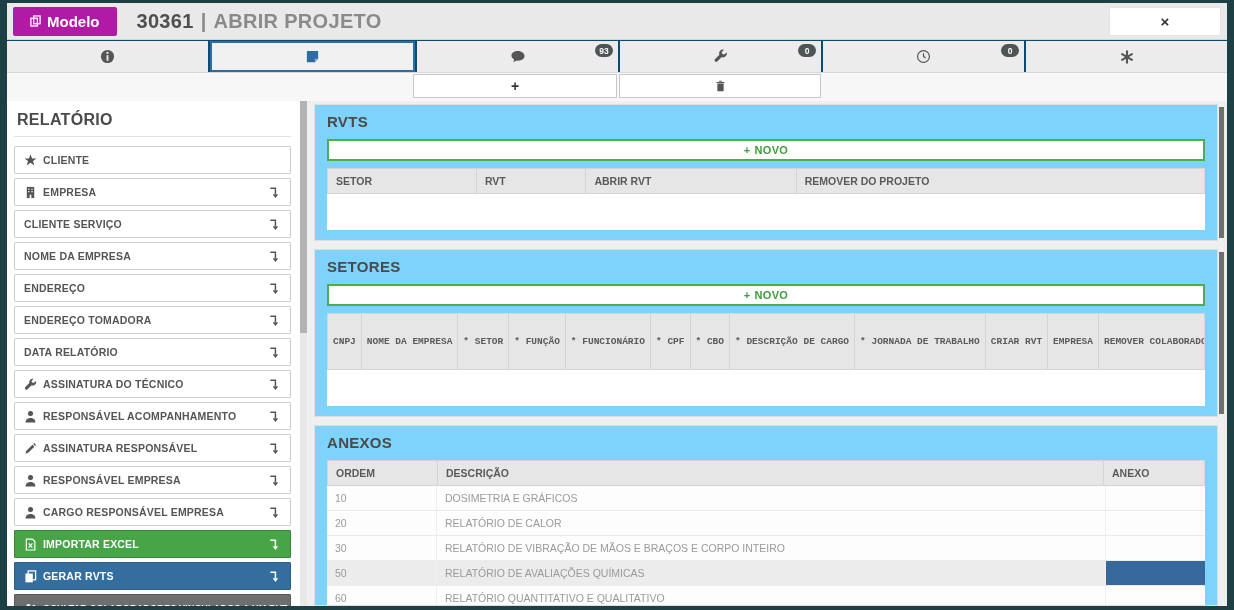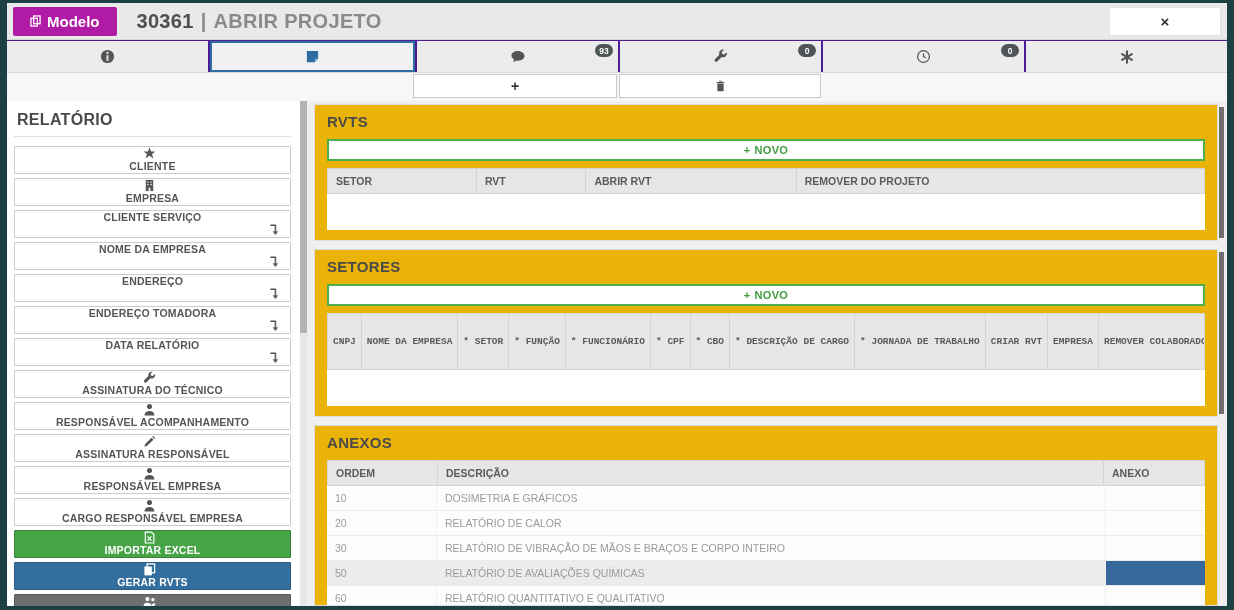--- a/index.html
+++ b/index.html
@@ -8,50 +8,50 @@
   .window { position:absolute; top:3px; left:7px; right:7px; bottom:4px; background:#efefef; display:flex; flex-direction:column; overflow:hidden; }
 
   
   .titlebar { height:37px; flex:0 0 auto; background:#e9e9e9; border-bottom:1px solid #d5d5d5; display:flex; align-items:center; padding:0 6px; }
   .btn-modelo { height:29px; padding:0 17px; background:#b11aa5; color:#fff; border:none; border-radius:2px; font-weight:bold; font-size:15px; display:flex; align-items:center; gap:6px; cursor:pointer; margin-right:20px; font-family:inherit; }
   .title { font-size:20px; font-weight:bold; color:#4f4f4f; letter-spacing:.3px; display:flex; gap:7px; align-items:center;}
   .title .sep, .title .rest { color:#8a8a8a; font-weight:bold; }
   .btn-close { margin-left:auto; width:112px; height:29px; background:#fff; border:1px solid #e3e3e3; border-radius:2px; font-size:15px; font-weight:bold; color:#333; cursor:pointer; font-family:inherit; }
 
   
-  .tabbar { height:33px; flex:0 0 auto; display:flex; gap:2px; background:#4c1d95; border-bottom:1px solid #d8d8d8; padding-top:1px; }
+  .tabbar { height:33px; flex:0 0 auto; display:flex; gap:2px; background:#0c4a6e; border-bottom:1px solid #d8d8d8; padding-top:1px; }
   .tab { flex:1; background:#ececec; position:relative; display:flex; align-items:center; justify-content:center; cursor:pointer; color:#555; }
   .tab.active { background:#f1f1f1; border:2px solid #2e6da4; color:#2e6da4; }
   .badge { position:absolute; top:3px; right:5px; min-width:18px; height:13px; border-radius:8px; background:#4e5557; color:#fff; font-size:8.5px; font-weight:bold; display:flex; align-items:center; justify-content:center; padding:0 4px; }
 
   
   .subrow { height:28px; flex:0 0 auto; background:#f7f7f7; position:relative; }
   .subrow .tbtn { position:absolute; top:1px; height:24px; background:#fff; border:1px solid #c9c9c9; display:flex; align-items:center; justify-content:center; cursor:pointer; color:#333; font-weight:bold; font-size:14px; font-family:inherit; }
   #btn-add { left:406px; width:204px; }
   #btn-del { left:612px; width:202px; color:#555; }
 
   
   .content { flex:1; display:flex; overflow:hidden; }
 
   
   .sidebar { width:300px; flex:0 0 auto; background:#fff; padding:4px 16px 0 7px; position:relative; overflow:hidden; }
   .sb-track { position:absolute; right:0; top:0; bottom:0; width:7px; background:#e8e8e8; }
   .sb-thumb { position:absolute; right:0; top:0; width:7px; height:46%; background:#b3b3b3; }
   .sb-heading { font-size:16px; font-weight:bold; color:#4a4a4a; padding:6px 0 7px 3px; border-bottom:1px solid #e2e2e2; margin-bottom:9px; letter-spacing:.3px; }
-  .sb-item { height:28px; border:1px solid #ccc; border-radius:1px; background:#fff; display:flex; align-items:center; padding:0 9px; margin-bottom:4px; font-size:10.5px; font-weight:bold; color:#555; letter-spacing:.2px; cursor:pointer; white-space:nowrap; overflow:hidden;flex-direction:column; }
+  .sb-item { height:28px; border:1px solid #ccc; border-radius:1px; background:#fff; display:flex; align-items:center; padding:0 9px; margin-bottom:4px; font-size:10.5px; font-weight:bold; color:#555; letter-spacing:.2px; cursor:pointer; white-space:nowrap; overflow:hidden; }
   .sb-item svg { flex:0 0 auto; }
   .sb-item .lead { margin-right:6px; }
   .sb-item .arrow { margin-left:auto; }
   .sb-item.green { background:#47a447; border-color:#398439; color:#fff; }
   .sb-item.blue  { background:#336e9e; border-color:#2b5e86; color:#fff; }
   .sb-item.dark  { background:#6e6e6e; border-color:#5a5a5a; color:#fff; font-size:9px; }
 
   
   .main { flex:1; padding:3px 9px 0 7px; overflow:hidden; display:flex; flex-direction:column; }
-  .card { background:#eab308; border:1px solid #dedede; padding:8px 12px 10px; margin-bottom:8px; position:relative; flex:0 0 auto; }
+  .card { background:#7dd3fc; border:1px solid #dedede; padding:8px 12px 10px; margin-bottom:8px; position:relative; flex:0 0 auto; }
   .card.grow { flex:1 1 auto; overflow:hidden; margin-bottom:0; }
   .vscroll { position:absolute; right:-7px; top:2px; bottom:2px; width:5px; background:#6f6f6f; }
   .card-title { font-size:15px; font-weight:bold; color:#4a4a4a; margin-bottom:9px; letter-spacing:.3px; }
   .btn-novo { width:100%; height:22px; border:2px solid #4cae4c; color:#3f9c3f; font-weight:bold; font-size:11px; display:flex; align-items:center; justify-content:center; gap:4px; background:#fff; margin-bottom:7px; cursor:pointer; font-family:inherit; letter-spacing:.3px; }
   .thead { display:flex; background:#e6e6e6; border:1px solid #d4d4d4; }
   .th { padding:6px 8px; font-size:10.5px; font-weight:bold; color:#5a5a5a; border-right:1px solid #d4d4d4; white-space:nowrap; overflow:hidden; }
   .th:last-child { border-right:none; }
   .setores .th { font-size:9.5px; padding:22px 5px;font-family:Liberation Mono, monospace; }
   .tbody-empty { height:36px; background:#fff; }
 

